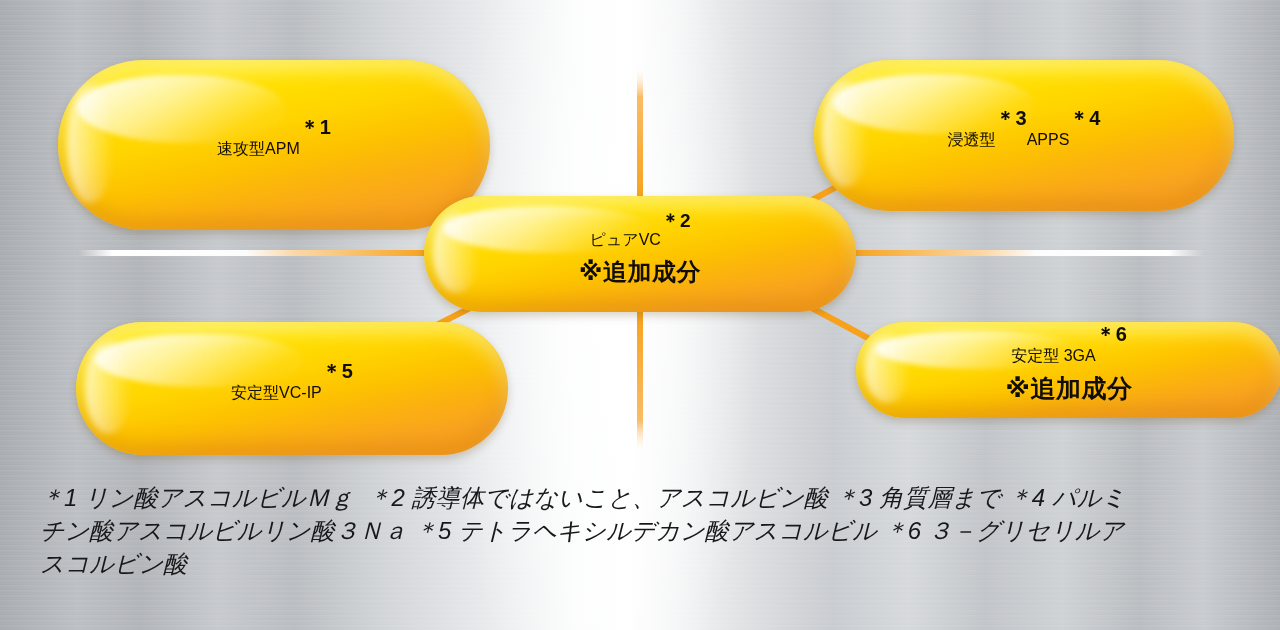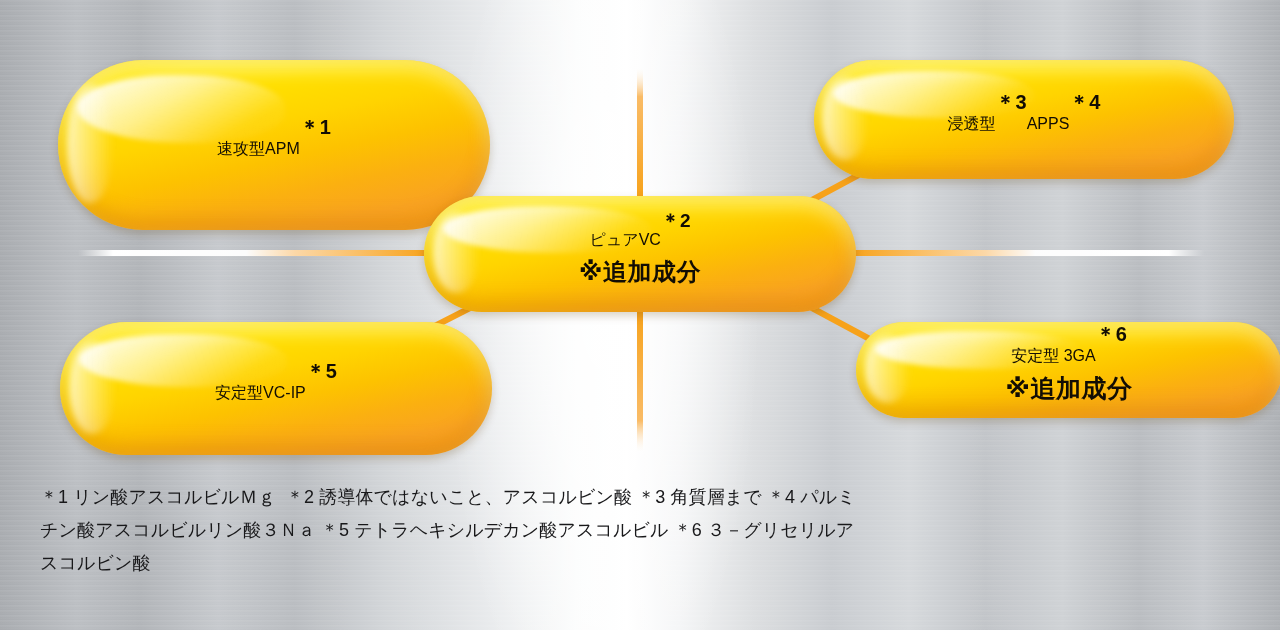--- a/index.html
+++ b/index.html
@@ -128,38 +128,39 @@
   }
   .cap-sub{
     font-size:25px;
     font-weight:700;
     margin-top:10px;
     letter-spacing:0.5px;
   }
 
   
   #cap-apm   { left:58px;  top:60px;  width:432px; height:170px; }
-  #cap-apps  { left:814px; top:60px;  width:420px; height:119px; }
+  #cap-apps  { left:814px; top:60px;  width:420px; height:151px; }
   #cap-pure  { left:424px; top:196px; width:432px; height:116px;text-align:right; }
-  #cap-vcip  { left:60px;  top:322px; width:432px; height:133px;align-items:center; }
+  #cap-vcip  { left:76px;  top:322px; width:432px; height:133px;align-items:center; }
   #cap-3ga   { left:856px; top:322px; width:426px; height:96px; }
   #cap-pure .cap-sup  { font-size:19px; top:-12px; }
   #cap-pure .cap-sub  { font-size:24px; }
 
   
   #footnotes{
     position:absolute;
     left:40px; top:481px;
     width:1216px;
-    font-size:18px;
+    font-size:24px;
     line-height:33px;
     color:#18181a;
     letter-spacing:0.1px;
     z-index:4;
     font-weight:400;
+    font-style:italic;
   }
   #footnotes div{ white-space:pre; }
 </style>
 </head>
 <body>
 
 <div id="stage">
 
   <svg id="links" viewBox="0 0 1280 630" preserveAspectRatio="none" aria-hidden="true">
     <defs>

